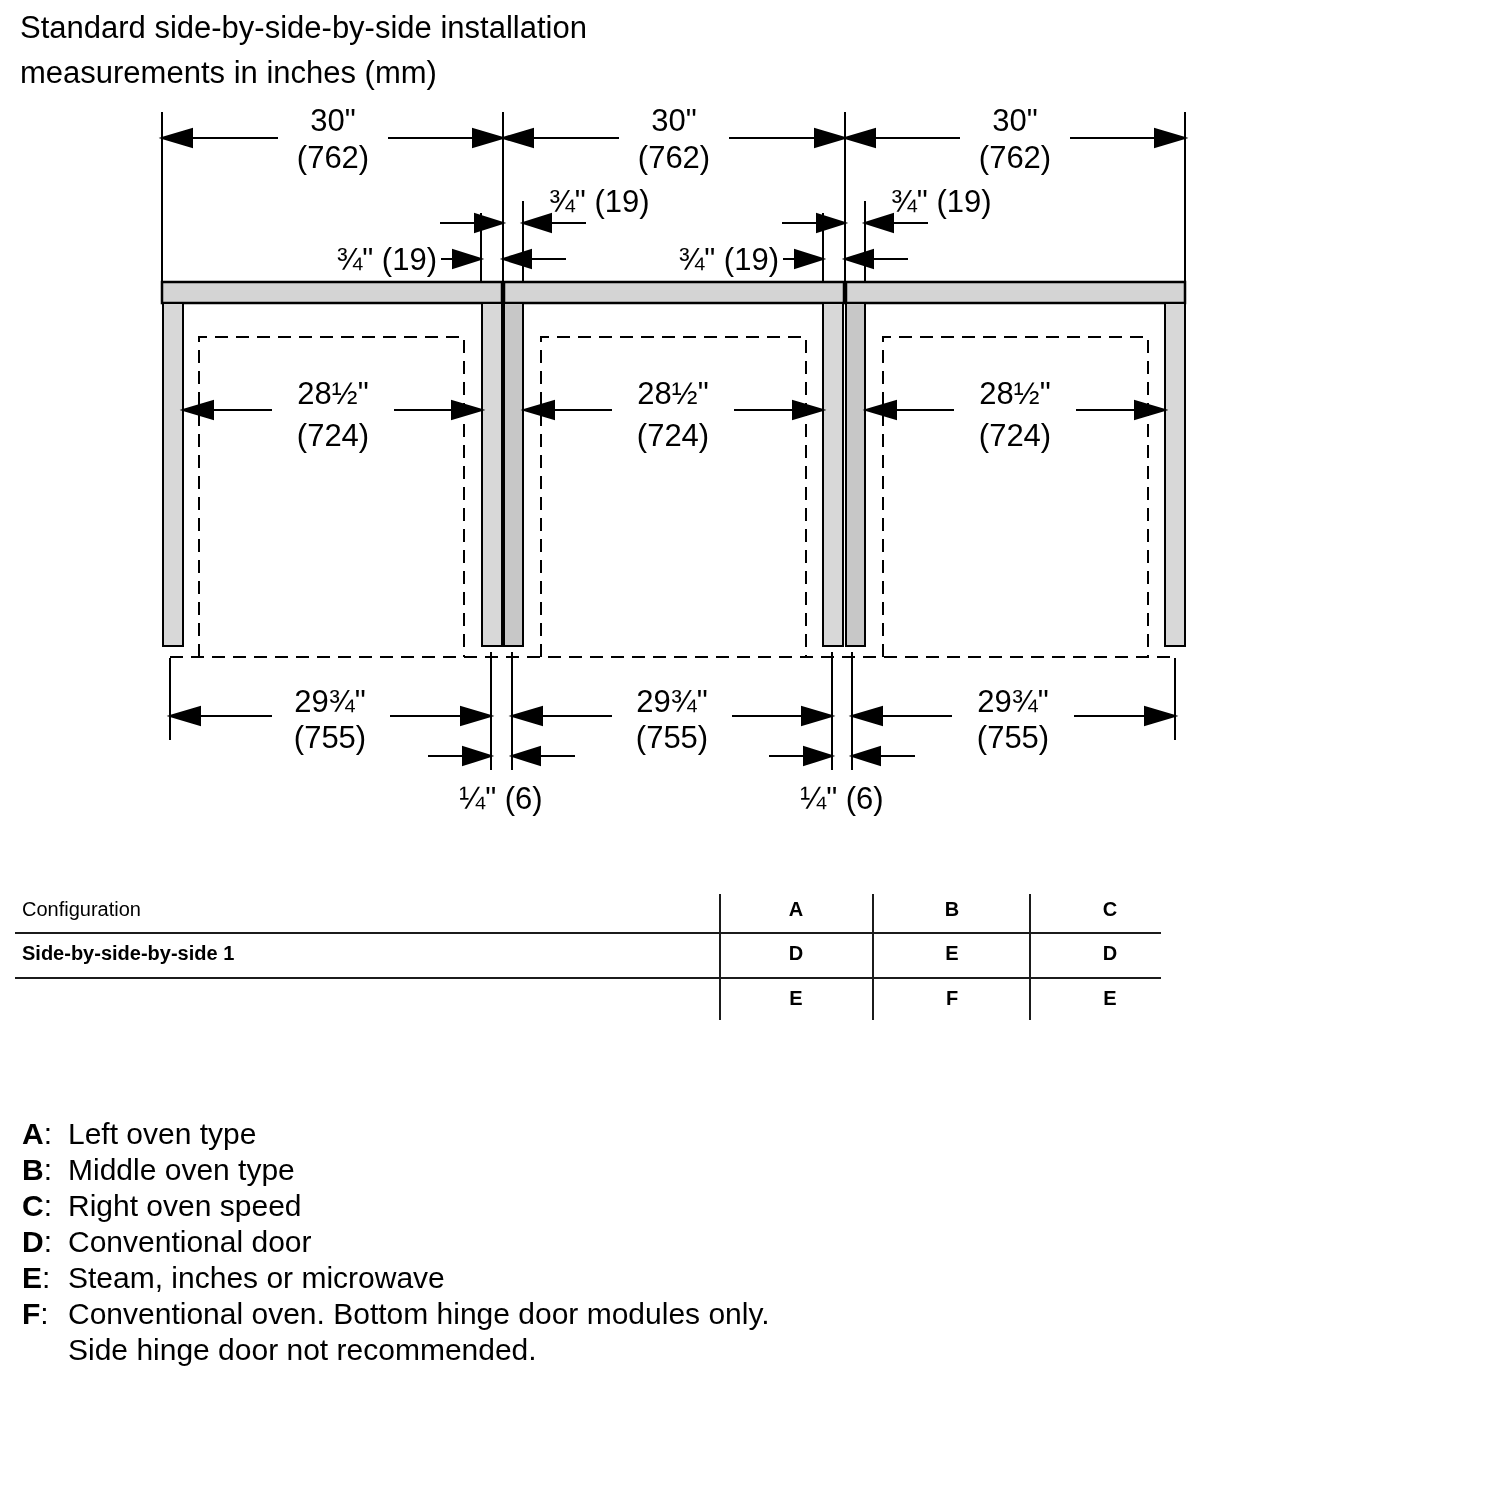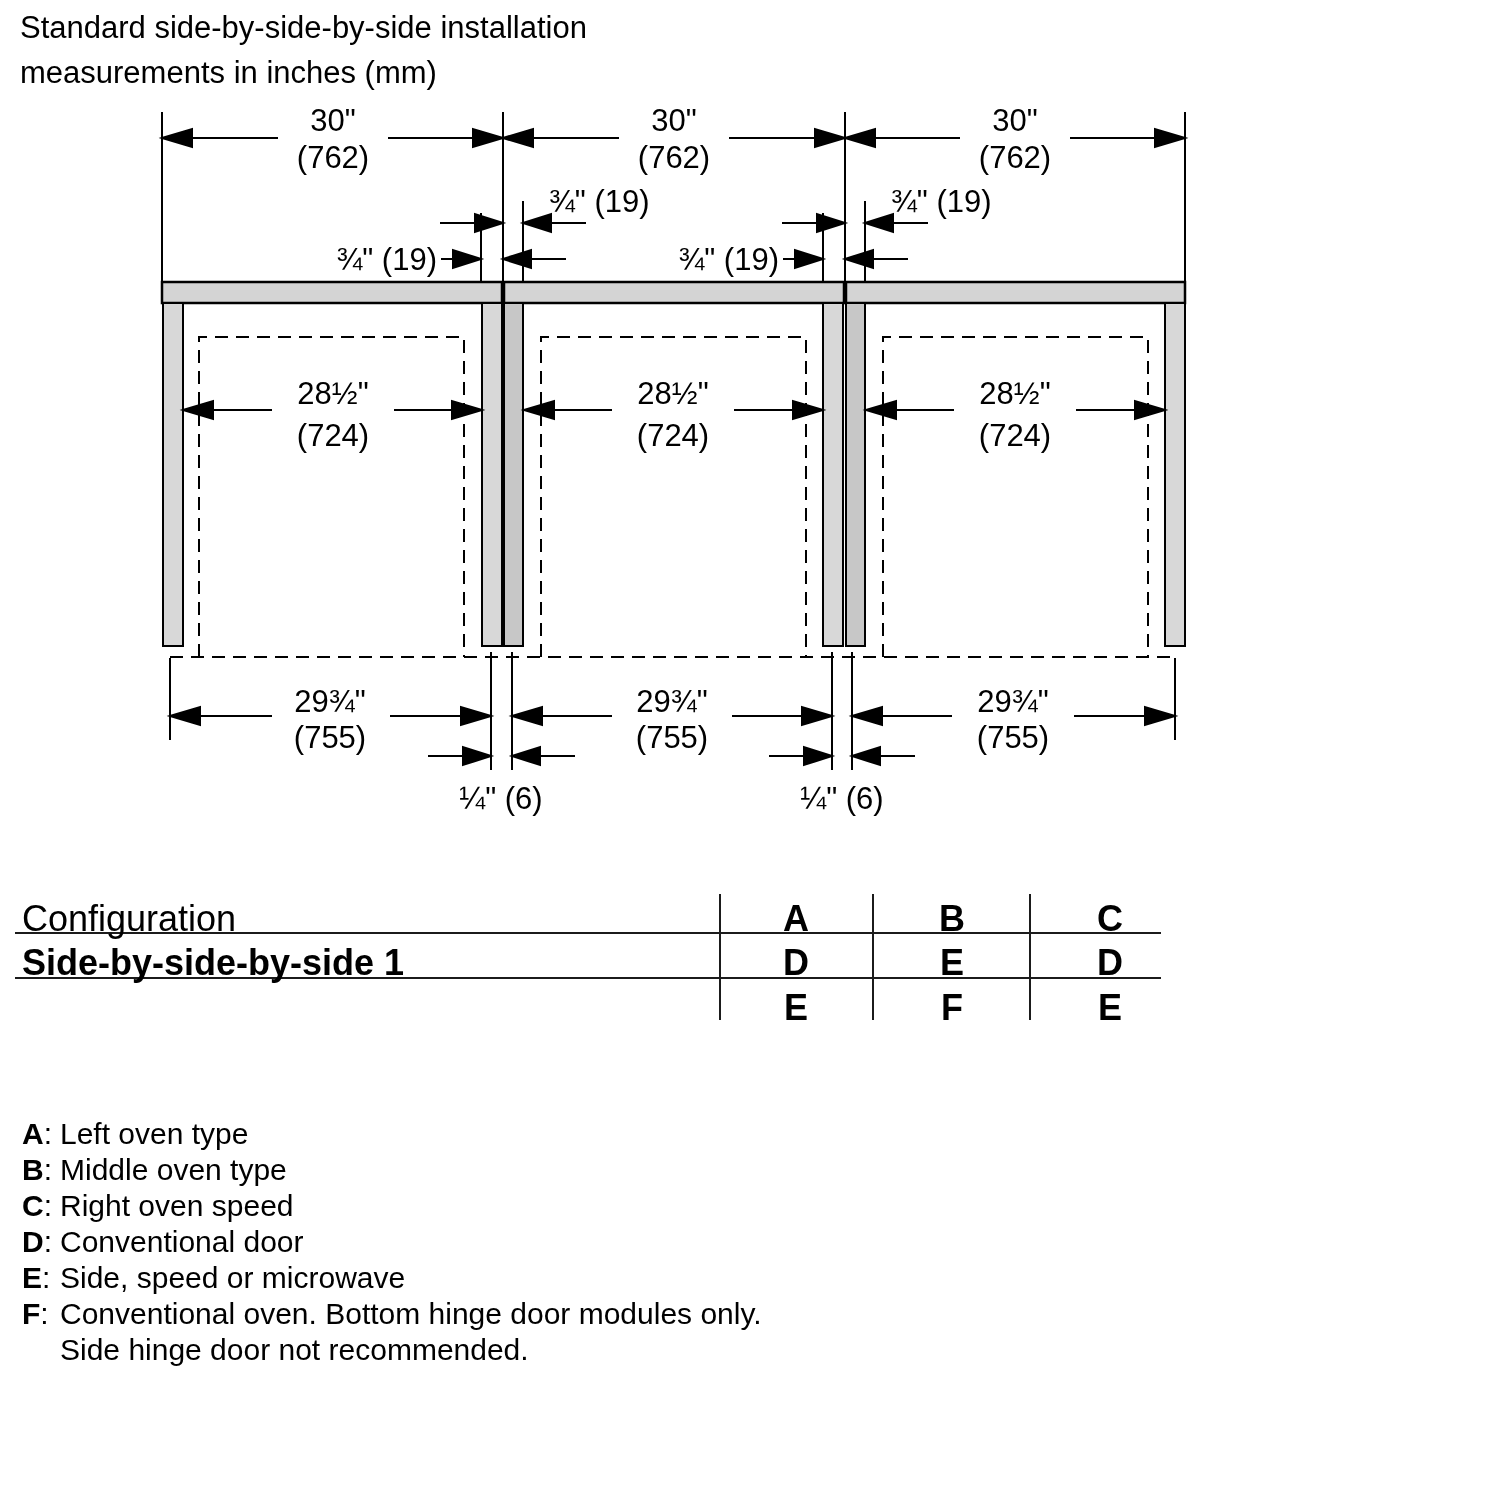--- a/index.html
+++ b/index.html
@@ -3,35 +3,35 @@
 <meta charset="utf-8">
 <style>
   html,body{margin:0;padding:0}
   body{width:1500px;height:1500px;background:#fff;position:relative;overflow:hidden;
        font-family:"Liberation Sans",sans-serif;color:#000;}
   .titles{position:absolute;left:20px;top:5px;font-size:31px;line-height:45px;}
   svg.diagram{position:absolute;left:0;top:0;}
   svg text{font-family:"Liberation Sans",sans-serif;font-size:31px;fill:#000;}
   svg .anchor-mid{text-anchor:middle}
   svg .anchor-end{text-anchor:end}
-  .cfg-table{position:absolute;left:15px;top:892px;width:1146px;height:132px;font-size:36px;}
+  .cfg-table{position:absolute;left:15px;top:892px;width:1146px;height:132px;font-size:20px;}
   .trow{position:absolute;left:0;width:100%;height:34px;}
   .row-h{top:6px}.row-1{top:50px}.row-2{top:95px}
   .tlabel{position:absolute;left:7px;white-space:nowrap;font-weight:bold;}
   .tcell{position:absolute;width:80px;text-align:center;font-weight:bold;}
   .c1{left:741px}.c2{left:897px}.c3{left:1055px}
   .hline{position:absolute;left:0;width:1146px;height:2px;background:#1b1b1b;}
   .h1{top:40px}.h2{top:85px}
   .vline{position:absolute;top:2px;height:126px;width:2px;background:#1b1b1b;}
   .v1{left:704px}.v2{left:857px}.v3{left:1014px}
   .legend{position:absolute;left:22px;top:1116px;font-size:30px;line-height:36px;}
   .legend .item{display:flex;align-items:flex-start;}
   .legend .k{flex:0 0 38px;font-weight:bold;}
   .legend .k .sep{font-weight:normal;}
-  .legend .v{white-space:pre-line;}
+  .legend .v{white-space:pre-line;margin-left:8px;}
 </style>
 </head>
 <body>
 
 <div class="titles">
   <div>Standard side-by-side-by-side installation</div>
   <div>measurements in inches (mm)</div>
 </div>
 
 <svg class="diagram" width="1500" height="840" viewBox="0 0 1500 840">
@@ -191,20 +191,20 @@
   <div class="item">
     <span class="k"><b>C</b><span class="sep">:</span></span>
     <span class="v">Right oven speed</span>
   </div>
   <div class="item">
     <span class="k"><b>D</b><span class="sep">:</span></span>
     <span class="v">Conventional door</span>
   </div>
   <div class="item">
     <span class="k"><b>E</b><span class="sep">:</span></span>
-    <span class="v">Side, speed or microwave</span>
+    <span class="v">Steam, inches or microwave</span>
   </div>
   <div class="item">
     <span class="k"><b>F</b><span class="sep">:</span></span>
     <span class="v">Conventional oven. Bottom hinge door modules only.
 Side hinge door not recommended.</span>
   </div>
 </div>
 
 </body></html>

